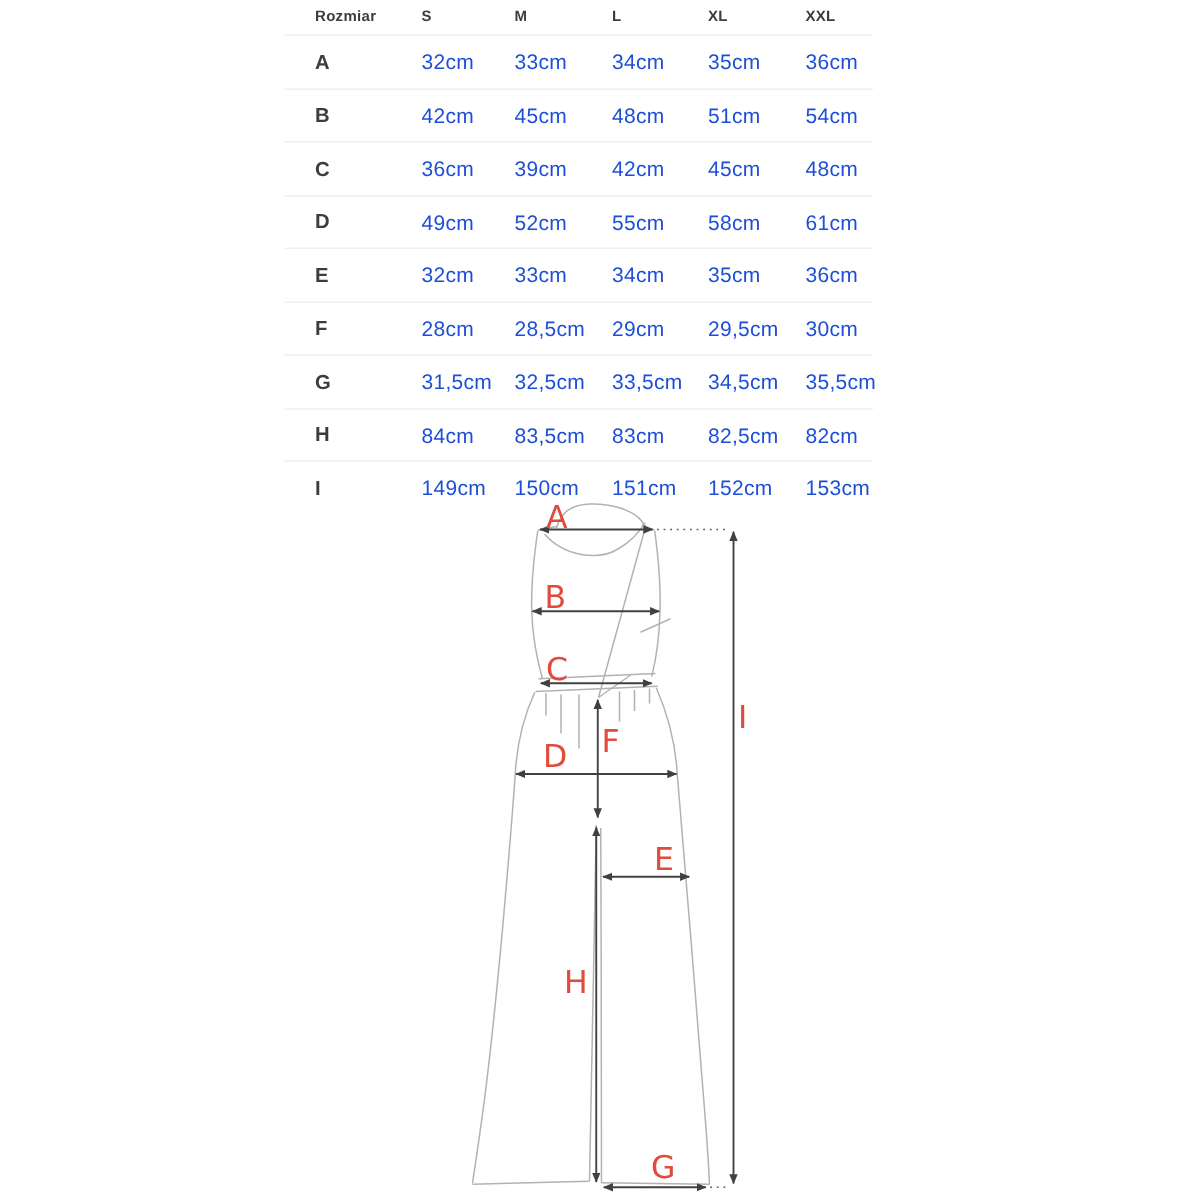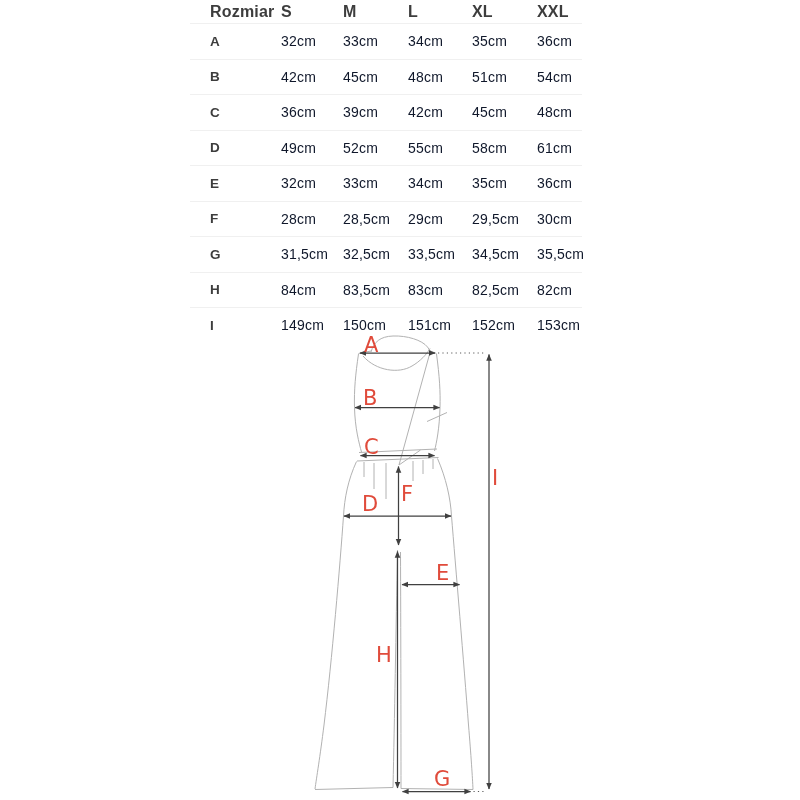--- a/index.html
+++ b/index.html
@@ -15,27 +15,27 @@
     display:grid;
     grid-template-columns:71px 62px 65px 64px 65px auto;
     align-items:center;
     height:34.5px;
     padding-left:20px;
     border-bottom:1px solid #f0f0f0;
   }
   .t-row.t-head{height:23px;}
   .t-row:last-child{border-bottom:none;}
   .t-head span{
-    font-size:16px;font-weight:bold;color:#3d3d3d;letter-spacing:.2px;
+    font-size:10px;font-weight:bold;color:#3d3d3d;letter-spacing:.2px;
   }
   .row-label{
     font-size:13.5px;font-weight:bold;color:#3d3d3d;
   }
   .cell{
-    font-size:14px;color:#0f172a;letter-spacing:.2px;
+    font-size:14px;color:#1d4ed8;letter-spacing:.2px;
   }
   
   .diagram{
     position:absolute;left:290px;top:330px;width:215px;height:470px;
   }
   .outline{stroke:#b2b2b2;stroke-width:1;fill:none;}
   .measure{stroke:#404040;stroke-width:1.25;fill:none;}
   .dotted{stroke:#5a5a5a;stroke-width:1;fill:none;stroke-dasharray:1.2 3.2;}
   .mlabel{
     font-family:"DejaVu Sans",sans-serif;

